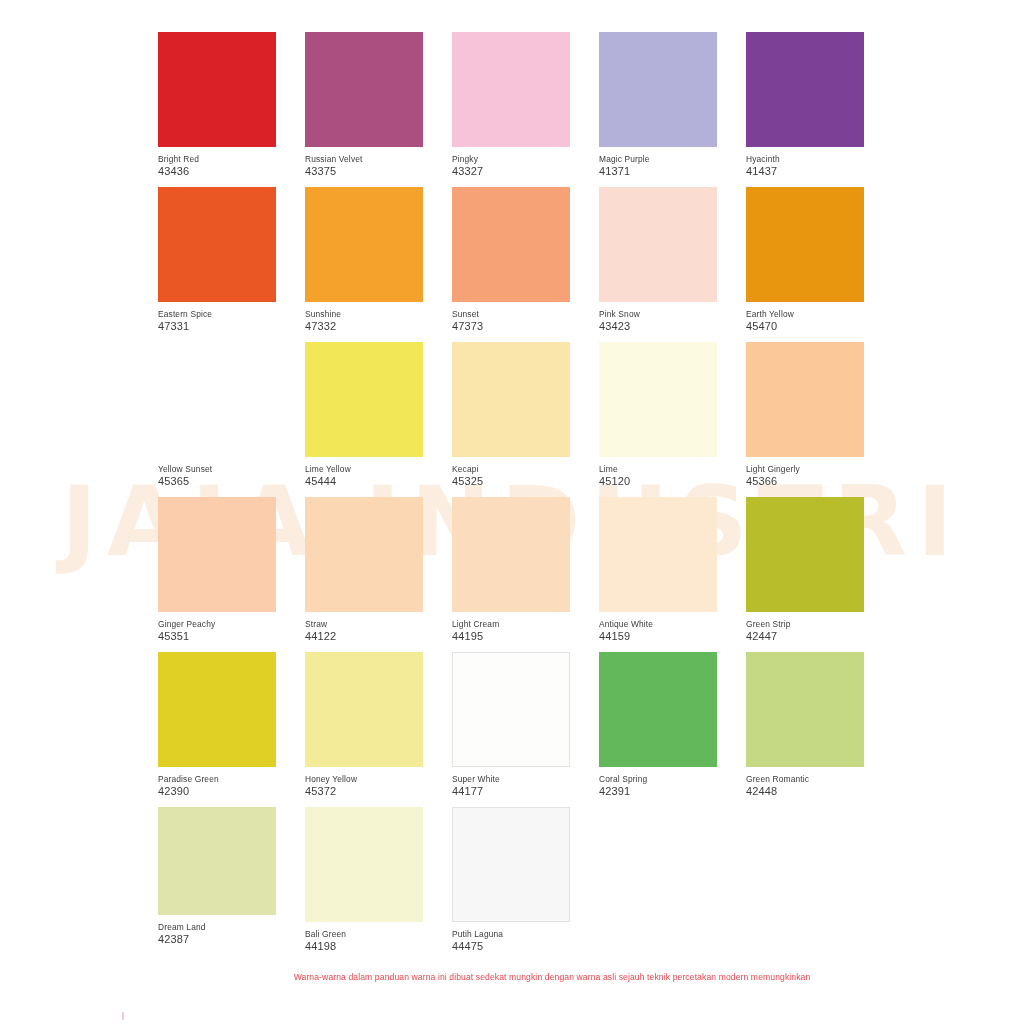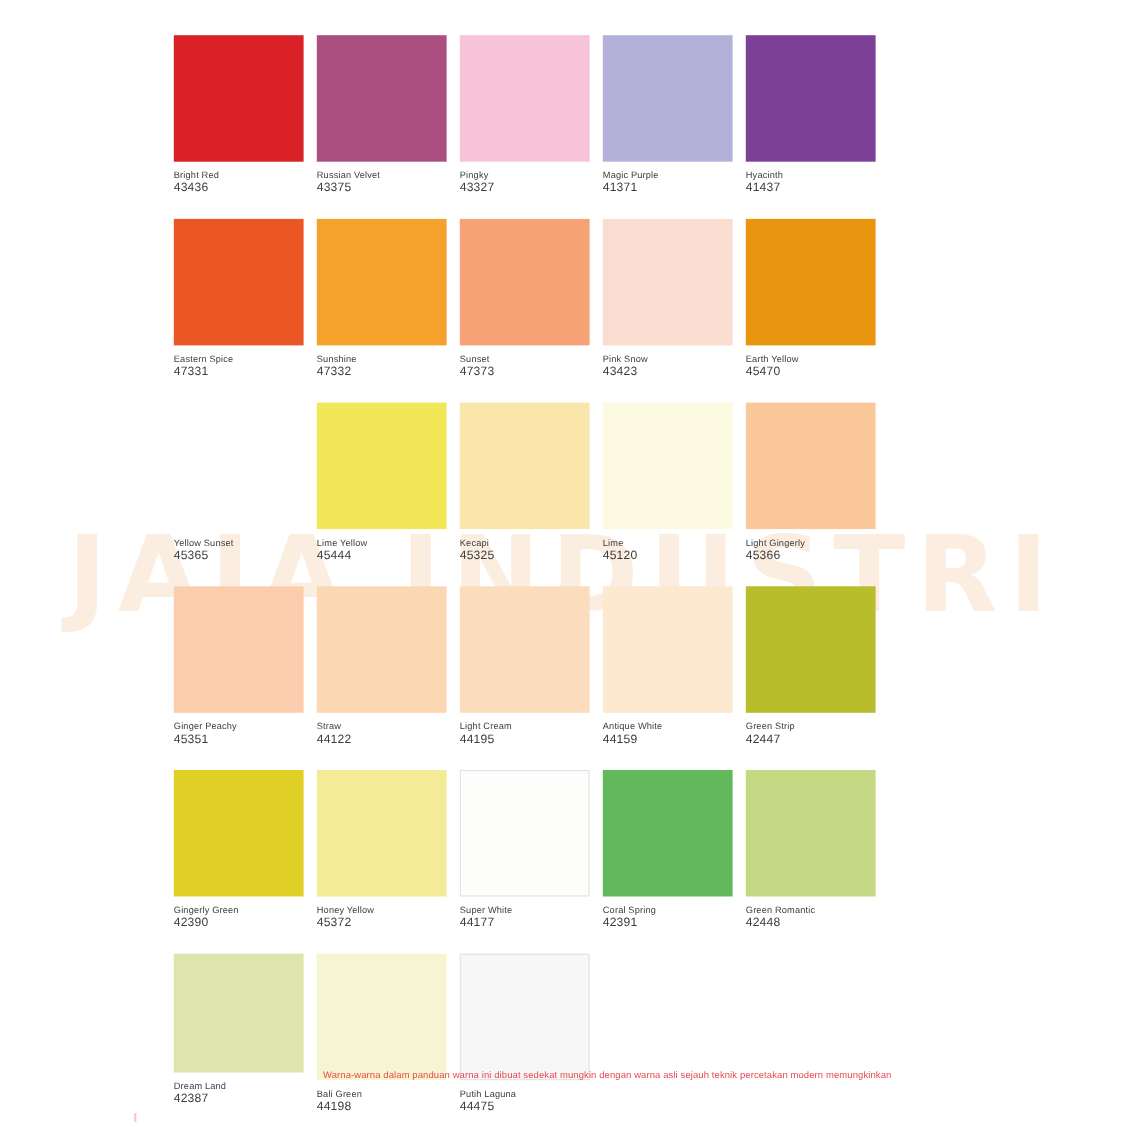--- a/index.html
+++ b/index.html
@@ -47,21 +47,20 @@
   #grid {
     position: absolute;
     left: 158px;
     top: 32px;
     width: 708px;
     z-index: 2;
     display: grid;
     grid-template-columns: repeat(5, 118px);
     grid-column-gap: 29px;
     grid-row-gap: 0px;
-    gap: 12px;
   }
 
   .swatch-cell {
     width: 118px;
     height: 155px;
     position: relative;
     box-sizing: border-box;
   }
 
   .chip {
@@ -263,21 +262,21 @@
       <div class="swatch-cell">
         <div class="chip" style="background-color: rgb(184, 189, 44);"></div>
         <div class="meta">
           <div class="name">Green Strip</div>
           <div class="code">42447</div>
         </div>
       </div>
       <div class="swatch-cell">
         <div class="chip" style="background-color: rgb(224, 207, 36);"></div>
         <div class="meta">
-          <div class="name">Gingerly Green</div>
+          <div class="name">Paradise Green</div>
           <div class="code">42390</div>
         </div>
       </div>
       <div class="swatch-cell">
         <div class="chip" style="background-color: rgb(244, 235, 152);"></div>
         <div class="meta">
           <div class="name">Honey Yellow</div>
           <div class="code">45372</div>
         </div>
       </div>

